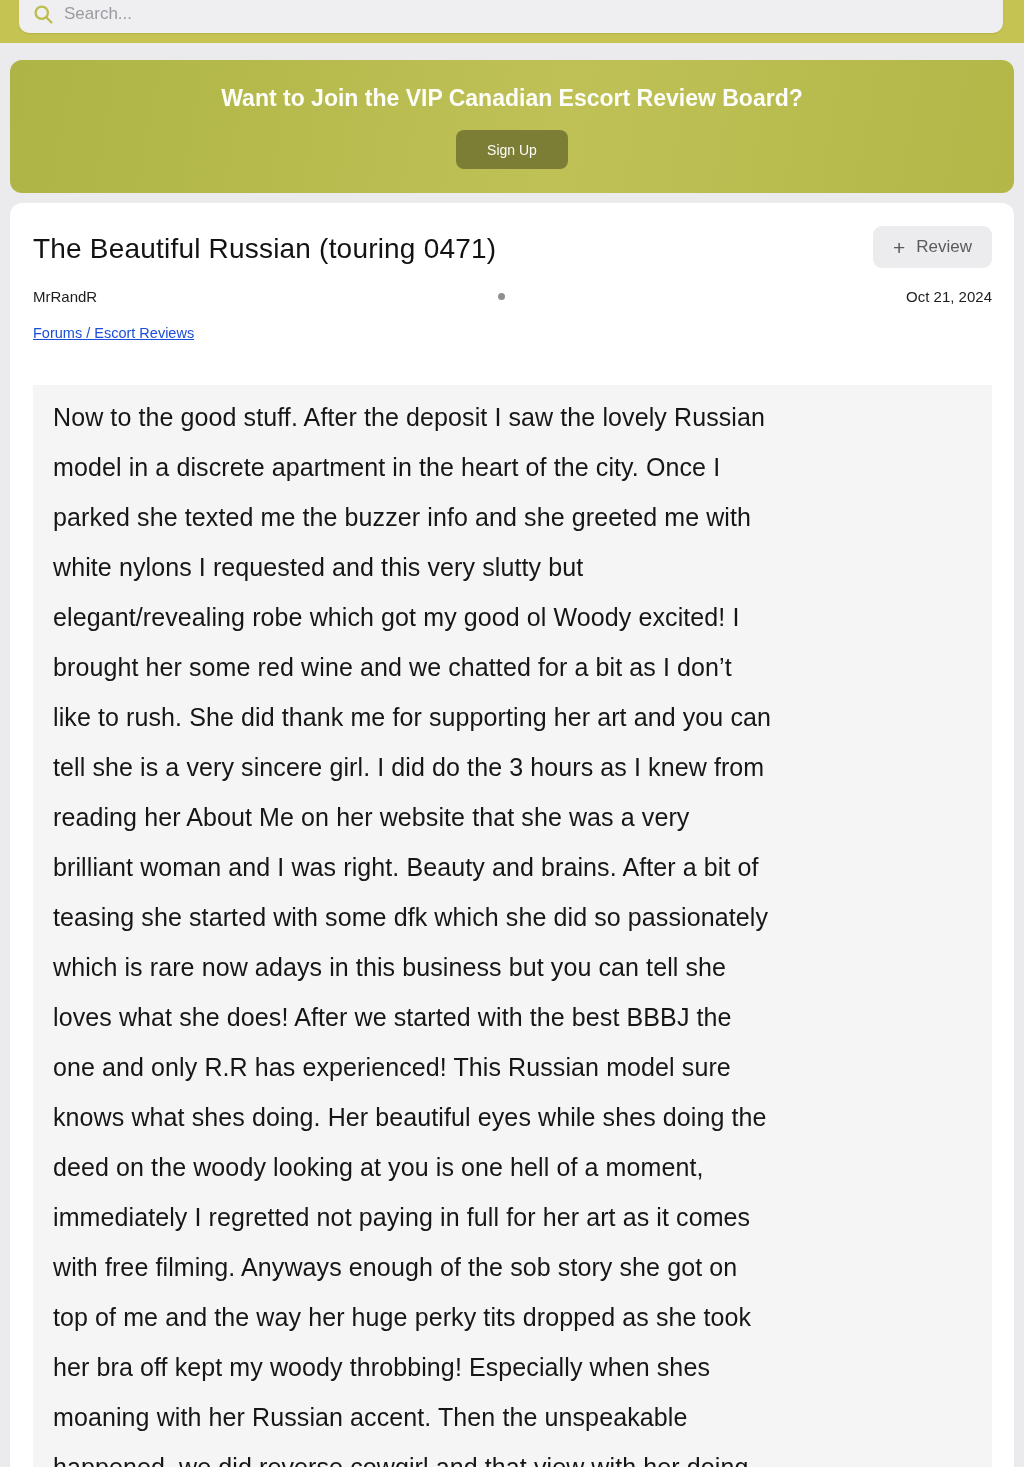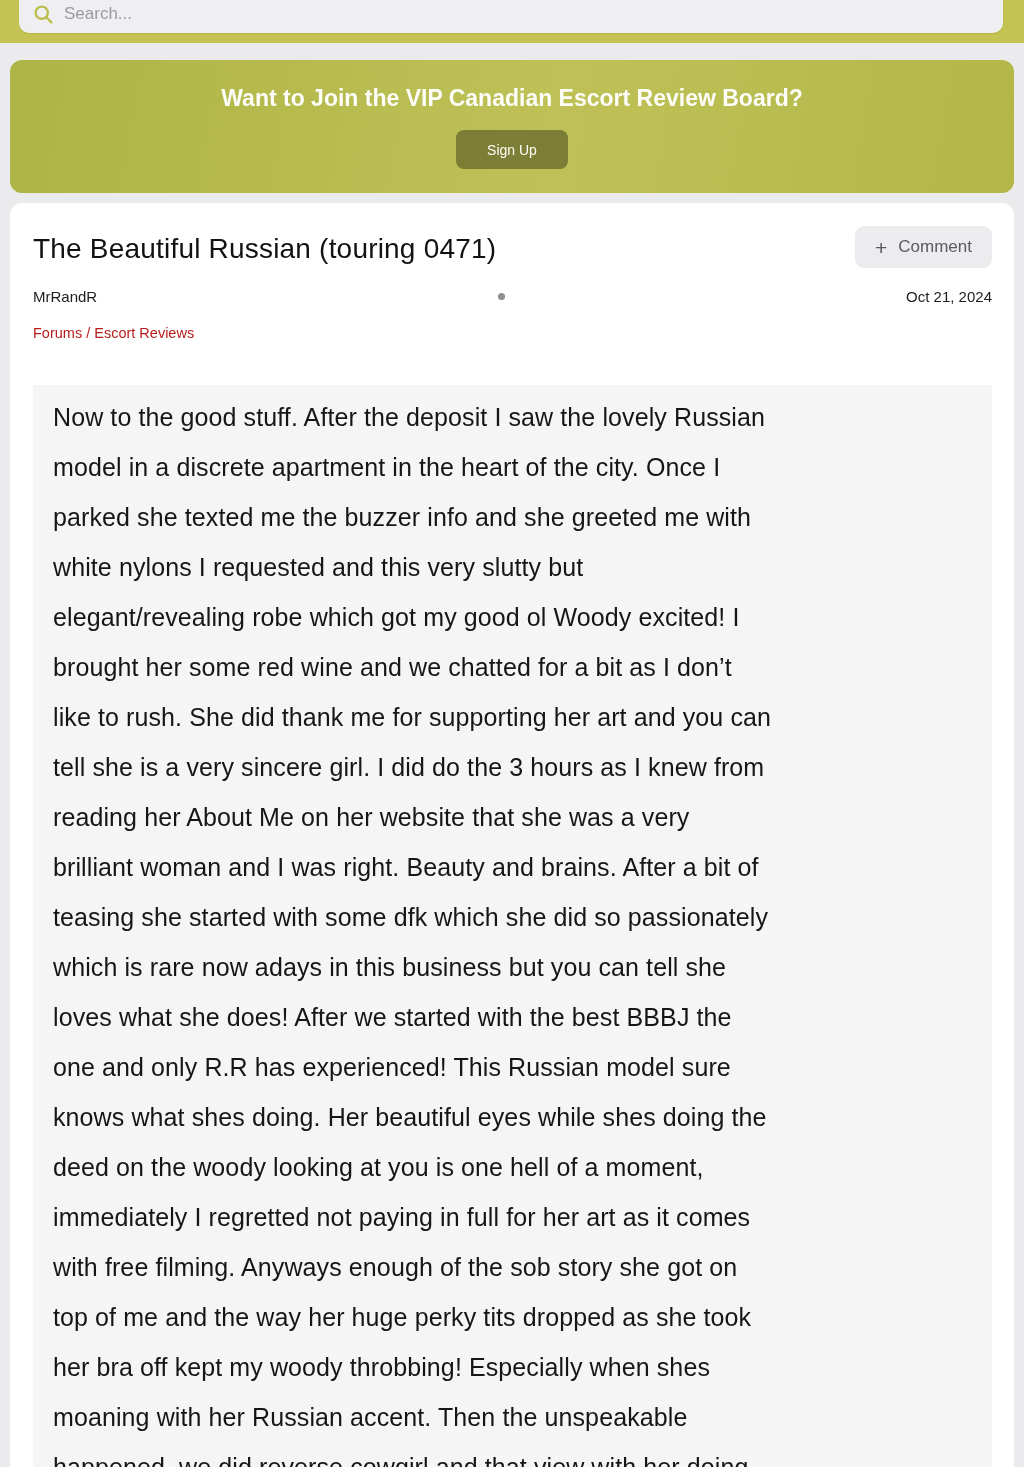--- a/index.html
+++ b/index.html
@@ -120,21 +120,22 @@
   }
   .dot-sep {
     width: 7px; height: 7px;
     border-radius: 50%;
     background: #8e8e93;
   }
   .breadcrumb {
     display: inline-block;
     margin-top: 20px;
     font-size: 14.5px;
-    color: #b91c1c;
+    color: #1d4ed8;
+    text-decoration: underline;
     cursor: pointer;
   }
 
   
   .post-body {
     margin-top: 43px;
     background: #f5f5f6;
     padding: 7px 20px 20px 20px;
   }
   .post-text {
@@ -170,21 +171,21 @@
 <section class="banner">
   <div class="banner-heading">Want to Join the VIP Canadian Escort Review Board?</div>
   <button class="signup-btn">Sign Up</button>
 </section>
 
 <main class="card">
   <div class="title-row">
     <h1 class="thread-title">The Beautiful Russian (touring 0471)</h1>
     <button class="comment-btn">
       <span class="plus-glyph">+</span>
-      <span>Comment</span>
+      <span>Review</span>
     </button>
   </div>
 
   <div class="byline">
     <span>MrRandR</span>
     <span class="dot-sep"></span>
     <span>Oct 21, 2024</span>
   </div>
 
   <a class="breadcrumb">Forums / Escort Reviews</a>

